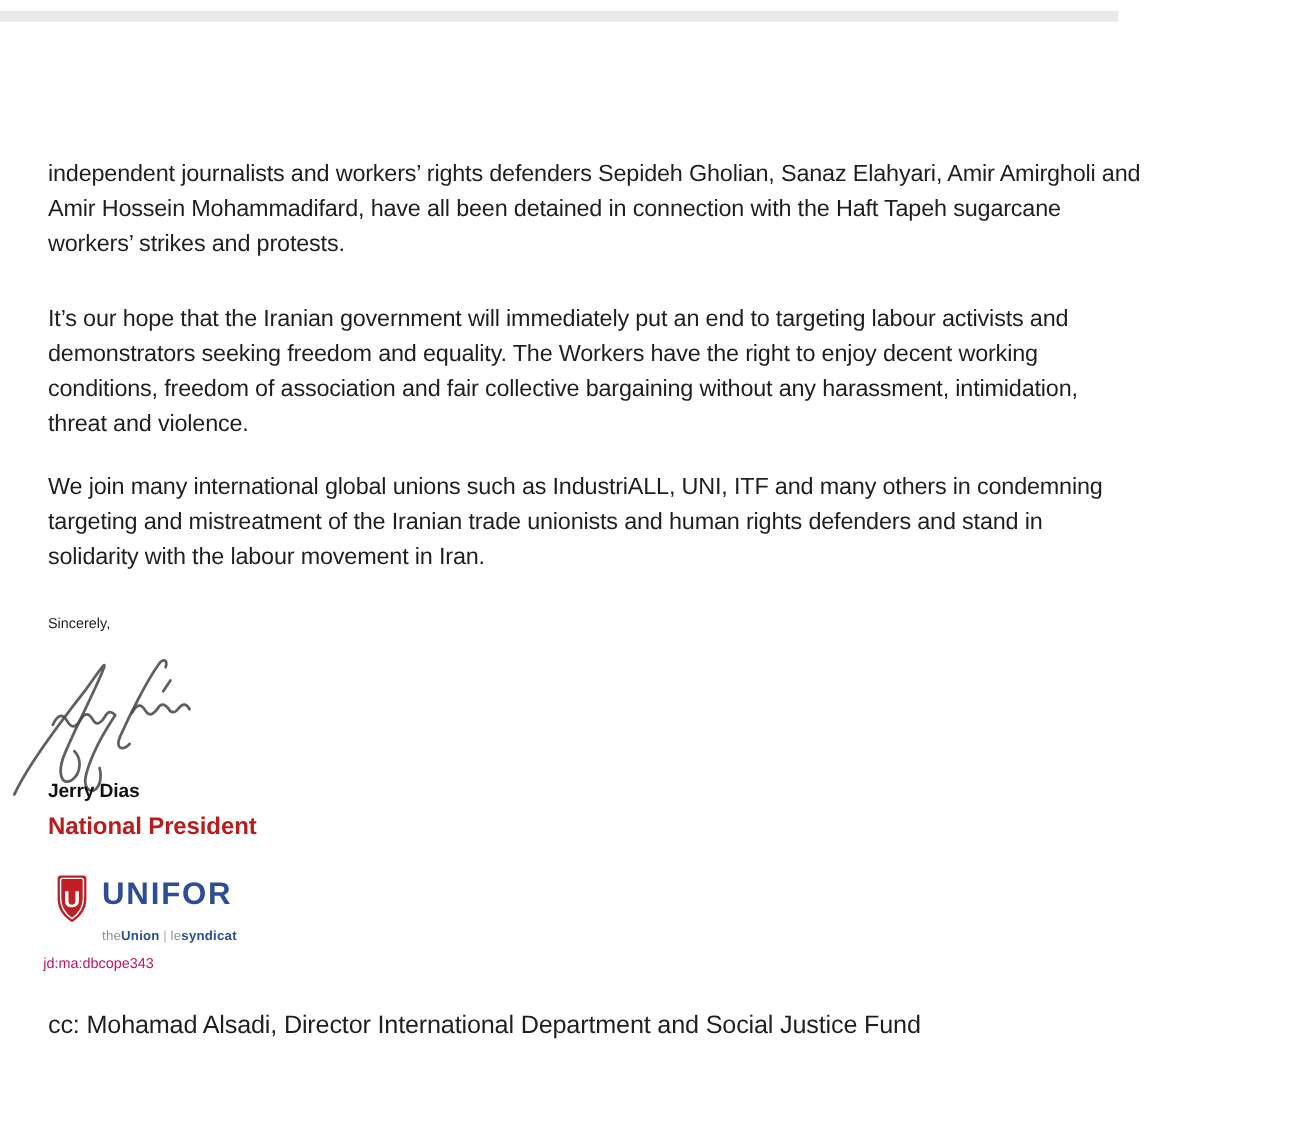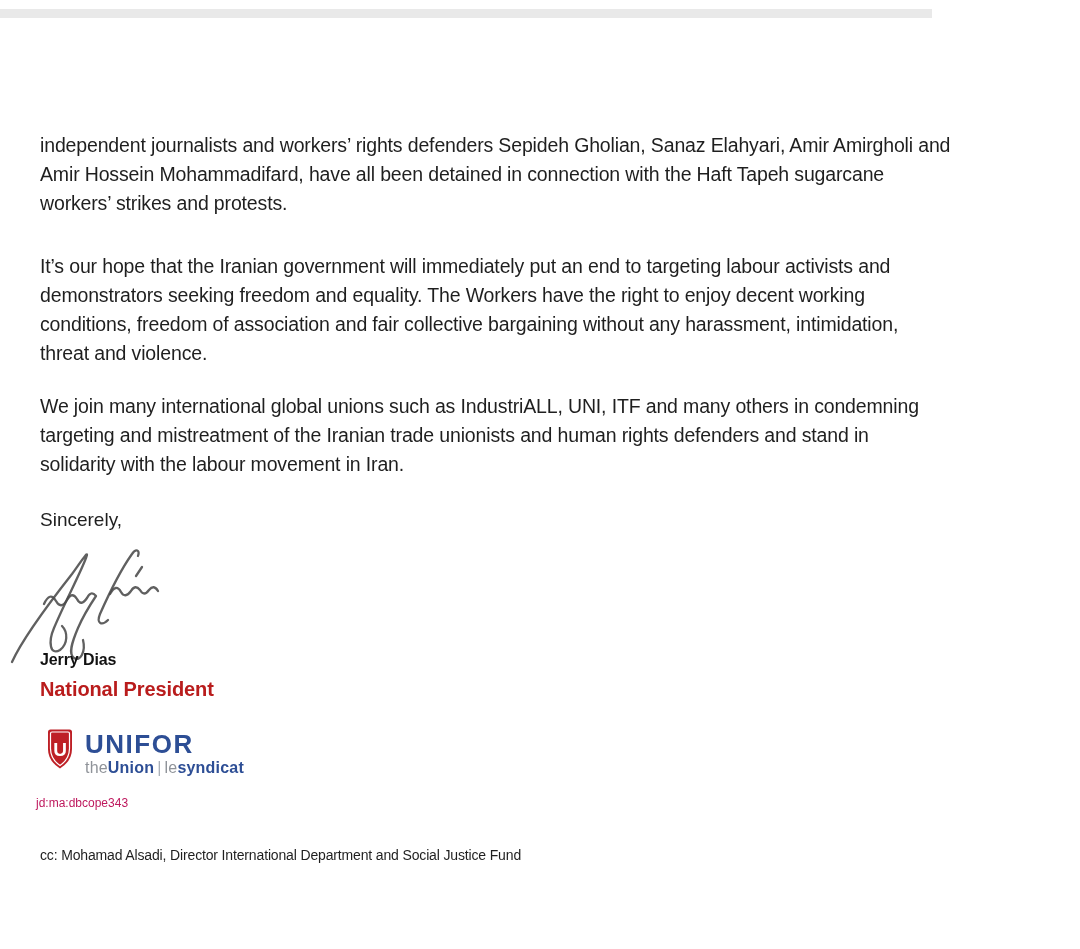--- a/index.html
+++ b/index.html
@@ -33,21 +33,21 @@
     letter-spacing: -0.15px;
     color: #1f1f1f;
   }
   .p1 { top: 131px; }
   .p2 { top: 252px; }
   .p3 { top: 392px; }
   .closing {
     position: absolute;
     left: 40px;
     top: 505px;
-    font-size: 19px;
+    font-size: 12px;
     line-height: 29px;
   }
   .signature {
     position: absolute;
     left: 10px;
     top: 540px;
     width: 165px;
     height: 128px;
   }
   .signer-name {
@@ -79,42 +79,42 @@
   .logo-shield { width: 32px; height: 42px; }
   .logo-textcol { display: flex; flex-direction: column; margin-top: 6px; }
   .logo-wordmark {
     font-size: 26px;
     font-weight: bold;
     color: #2d4e95;
     letter-spacing: 1.5px;
     line-height: 21px;
   }
   .logo-tagline {
-    font-size: 16px;
+    font-size: 11px;
     line-height: 14px;
-    margin-top: 6px;
+    margin-top: 18px;
     color: #8f9399;
     letter-spacing: 0.2px;
   }
   .logo-tagline .tg-light { color: #8f9399; font-weight: normal; }
   .logo-tagline .tg-bold { color: #2d4e95; font-weight: bold; }
   .logo-tagline .tg-sep { color: #aab0b8; padding: 0 3px; }
   .ref-code {
     position: absolute;
     left: 36px;
     top: 792px;
     font-size: 12px;
     line-height: 22px;
     color: #be185d;
   }
   .cc-line {
     position: absolute;
     left: 40px;
     top: 842px;
-    font-size: 14px;
+    font-size: 21px;
     line-height: 26px;
     letter-spacing: -0.15px;
     color: #1f1f1f;
   }
   .sig-stroke {
     fill: none;
     stroke: #4a4a4a;
     stroke-width: 2.3;
     stroke-linecap: round;
     stroke-linejoin: round;

